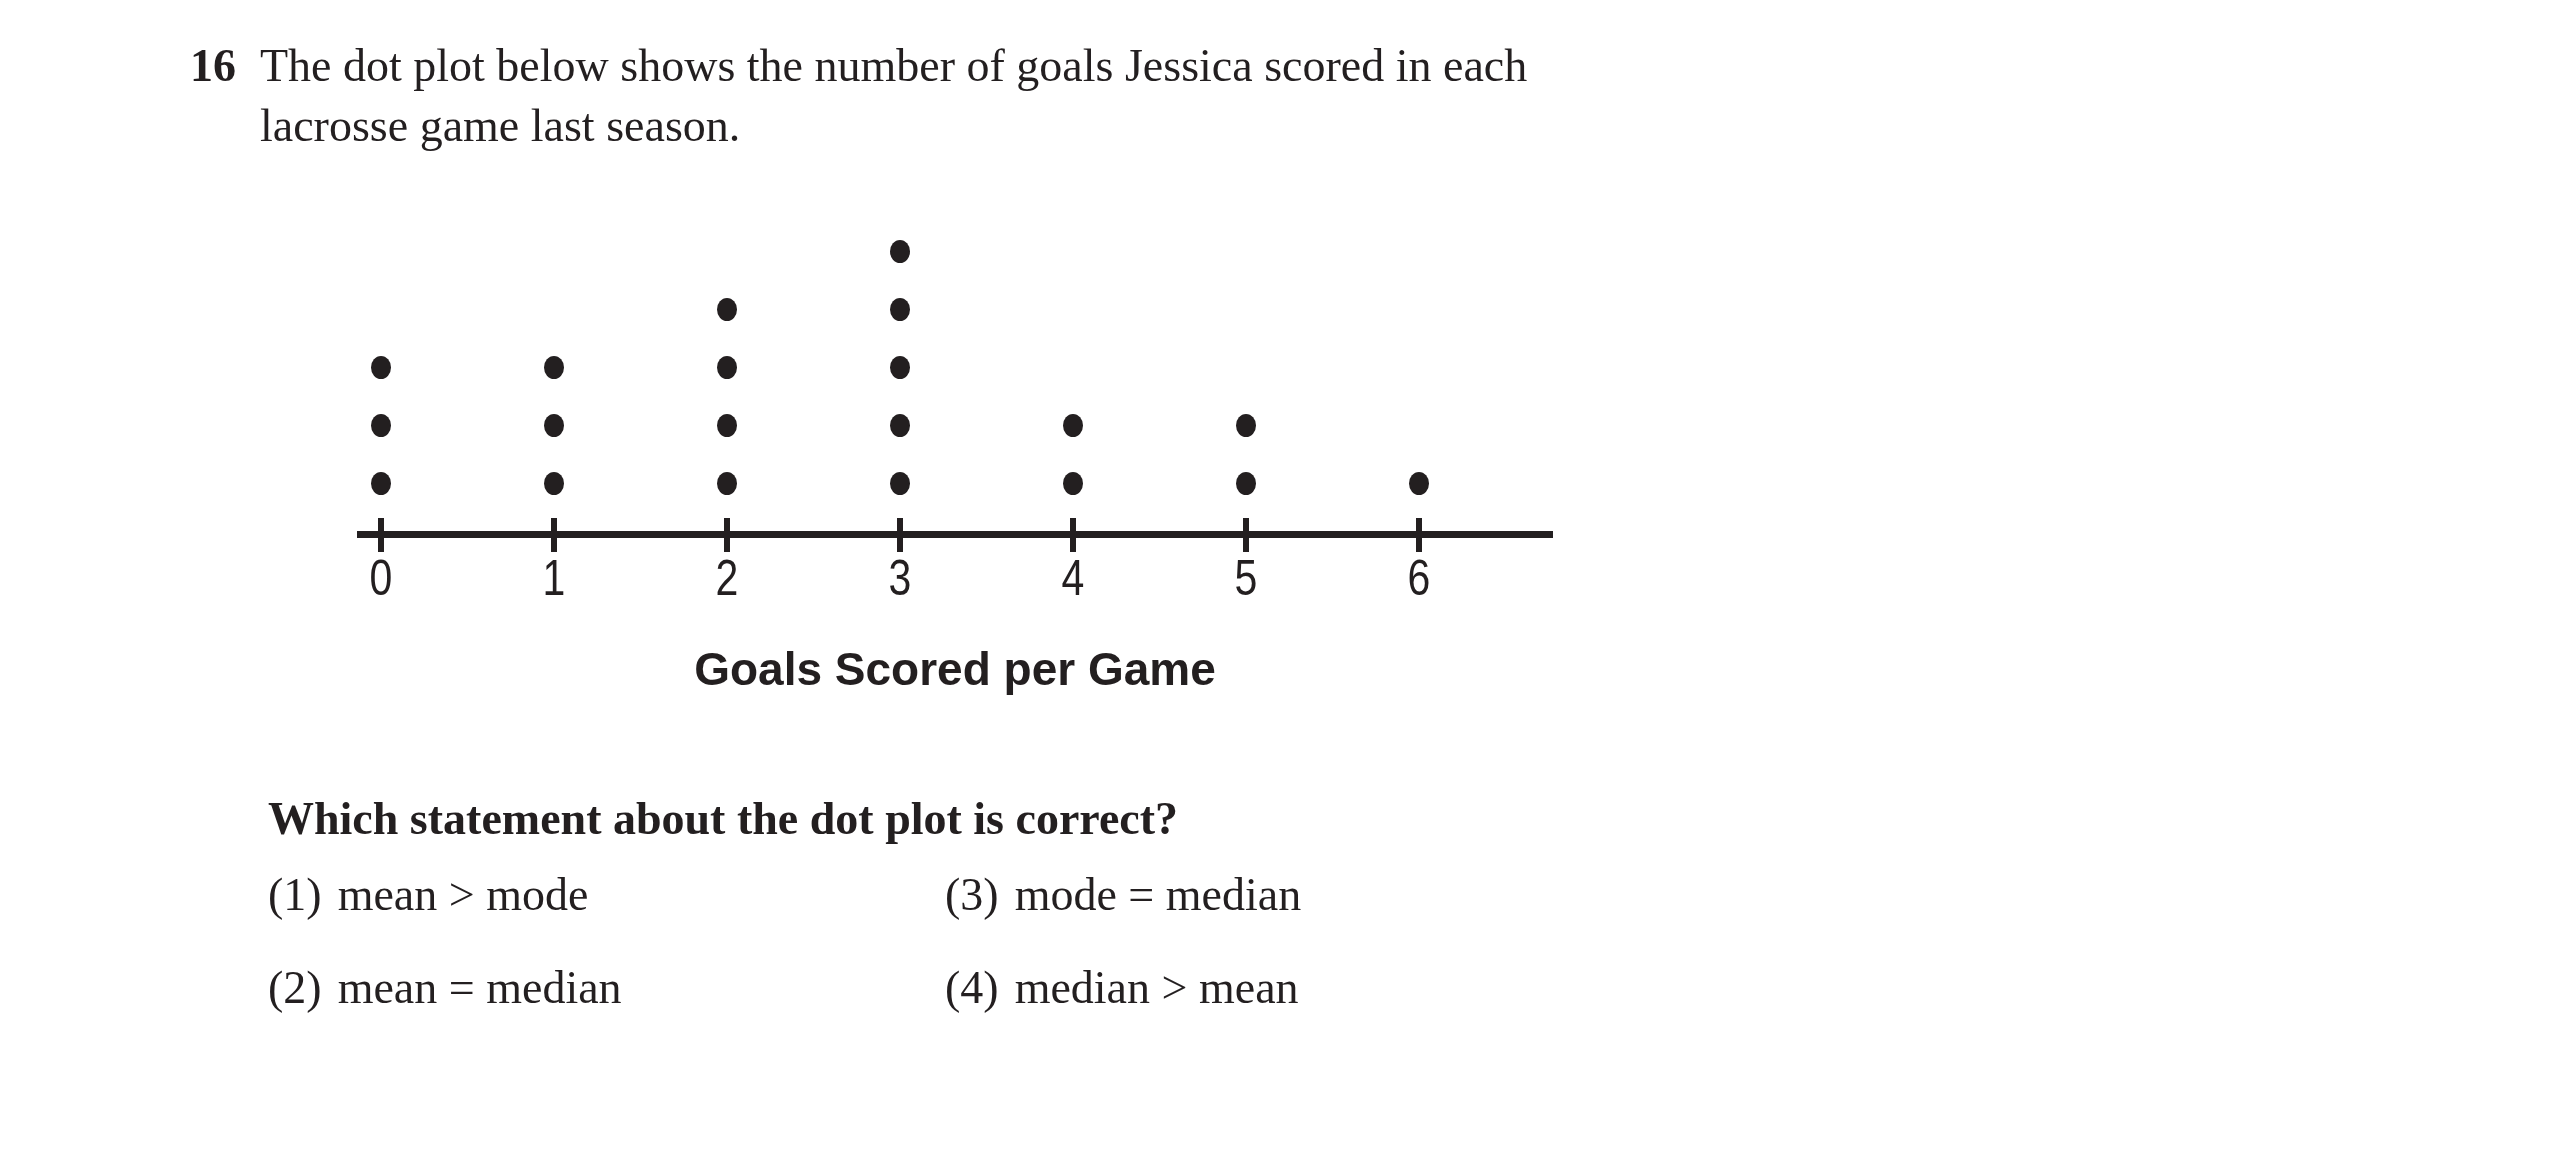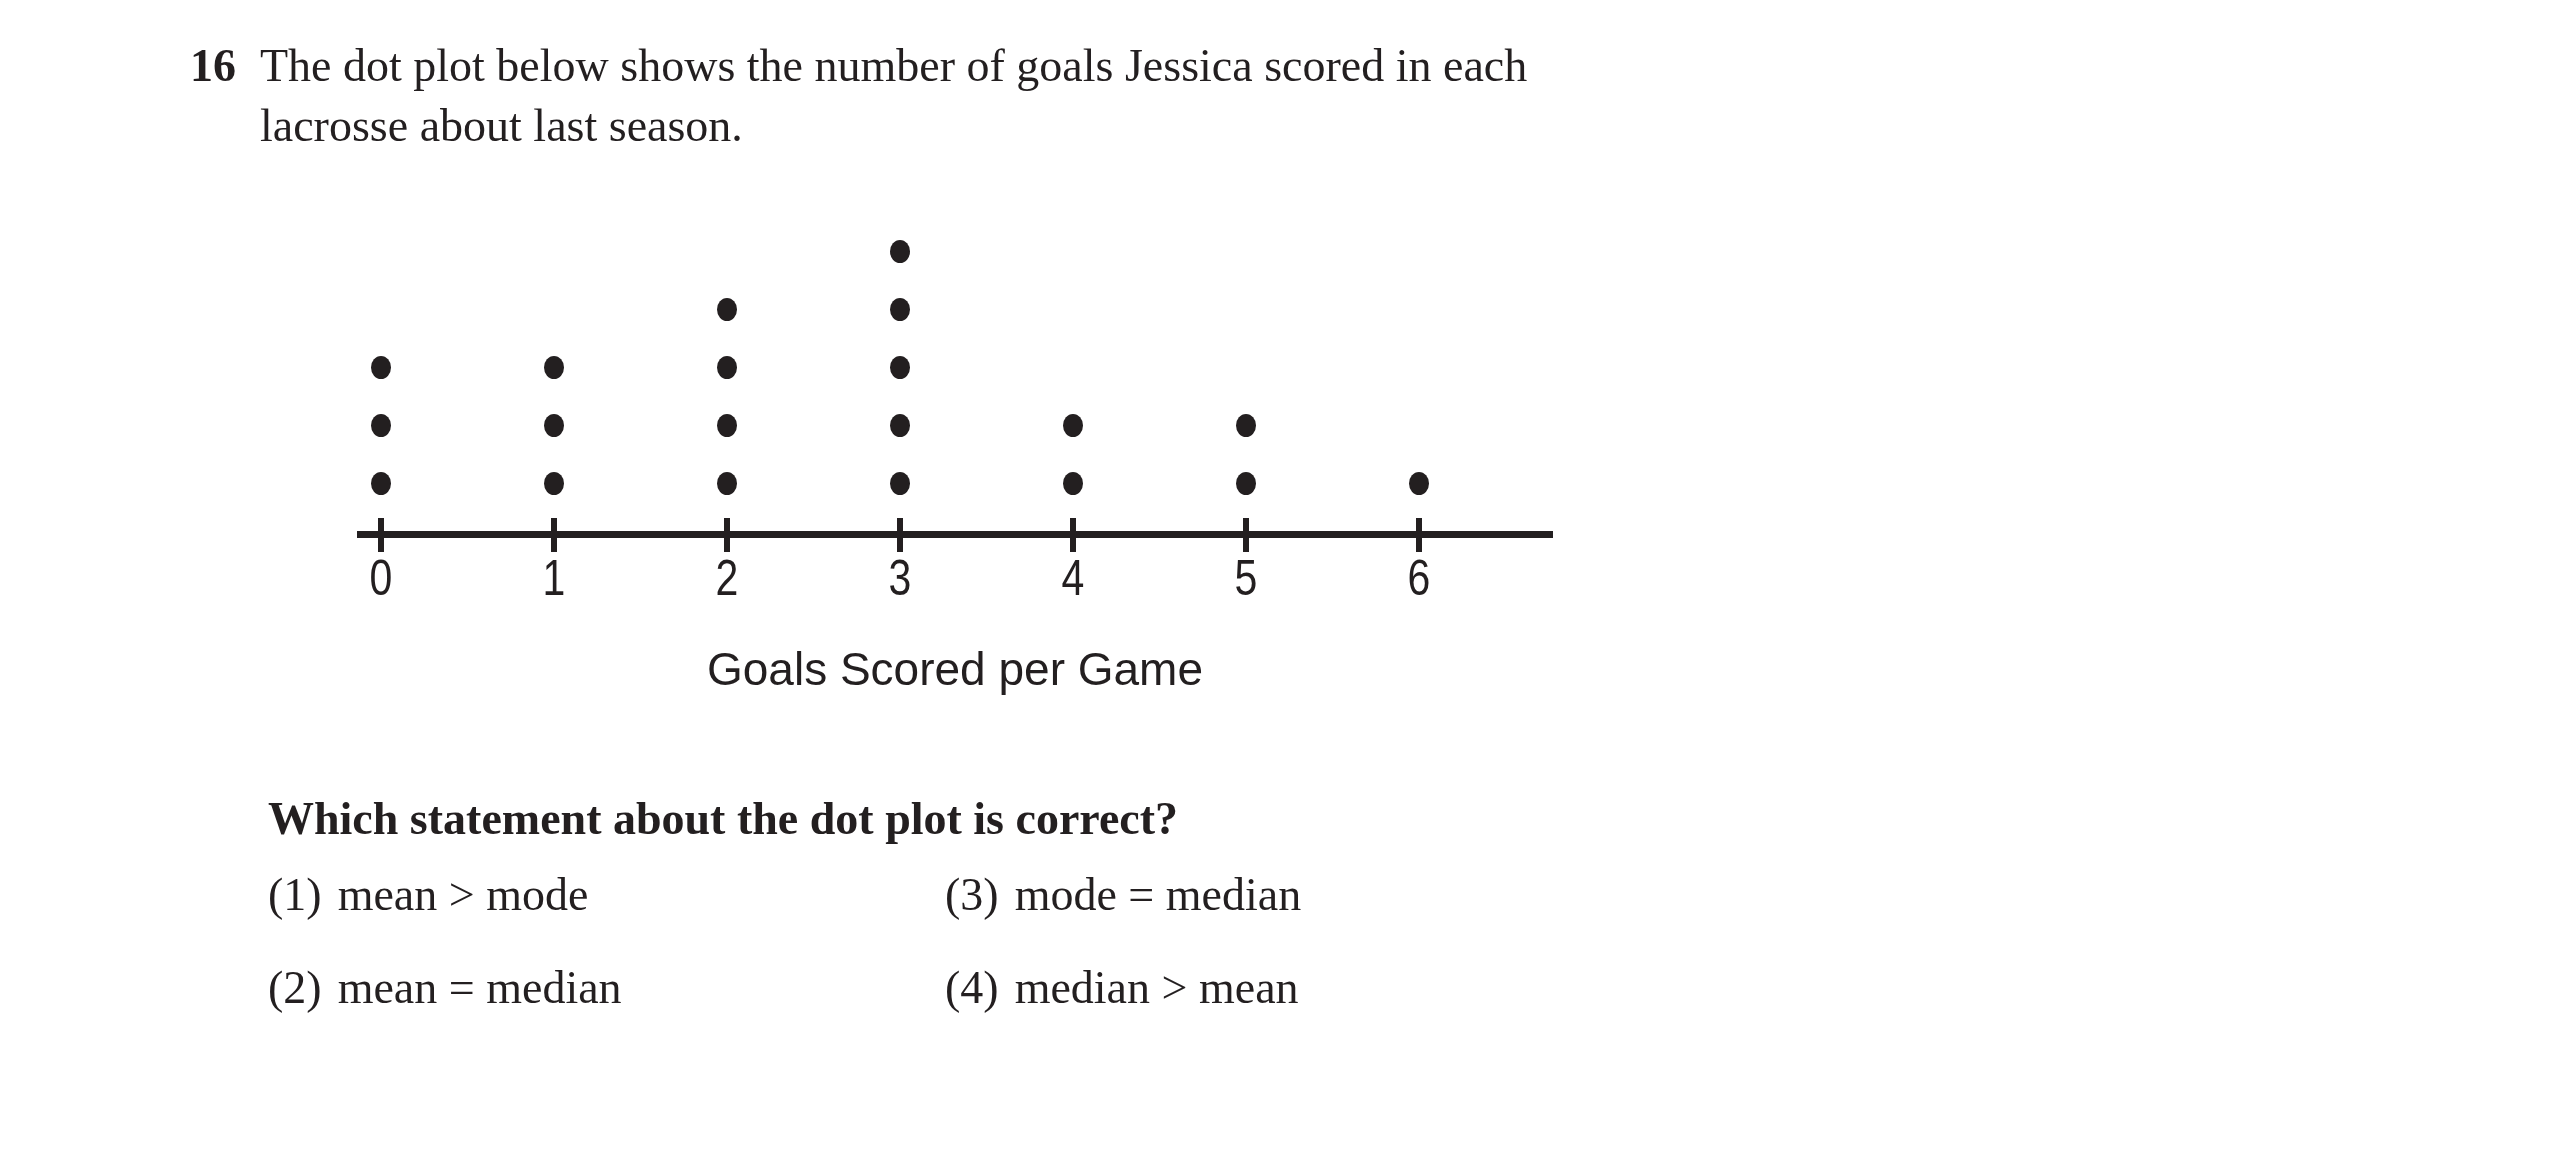--- a/index.html
+++ b/index.html
@@ -60,21 +60,21 @@
     width:20px; height:23px;
     background:var(--ink);
     border-radius:50%;
   }
   .plot-title{
     position:absolute;
     left:357px; top:644px;
     width:1196px;
     text-align:center;
     font-family:"Liberation Sans", sans-serif;
-    font-weight:normal;
+    font-weight:bold;
     font-size:46px;
     line-height:50px;
   }
   
   .subq{
     position:absolute;
     left:268px; top:792px;
     font-size:46px;
     line-height:54px;
     font-weight:bold;
@@ -92,21 +92,21 @@
 </style>
 </head>
 <body>
 
 <div class="page">
 
   <div class="qnum">16</div>
 
   <div class="qprompt">
     <div>The dot plot below shows the number of goals Jessica scored in each</div>
-    <div>lacrosse about last season.</div>
+    <div>lacrosse game last season.</div>
   </div>
 
   <div>
     <div id="plot-layer" class="plot-layer">
       <div class="axis-line"></div>
     <div class="tick" style="left: 378px; top: 518px;"></div>
         <div class="tick-label" style="left: 341px; top: 552px;">0</div>
         <div class="dot" style="left: 371px; top: 471.5px;"></div>
         <div class="dot" style="left: 371px; top: 413.5px;"></div>
         <div class="dot" style="left: 371px; top: 355.5px;"></div>

